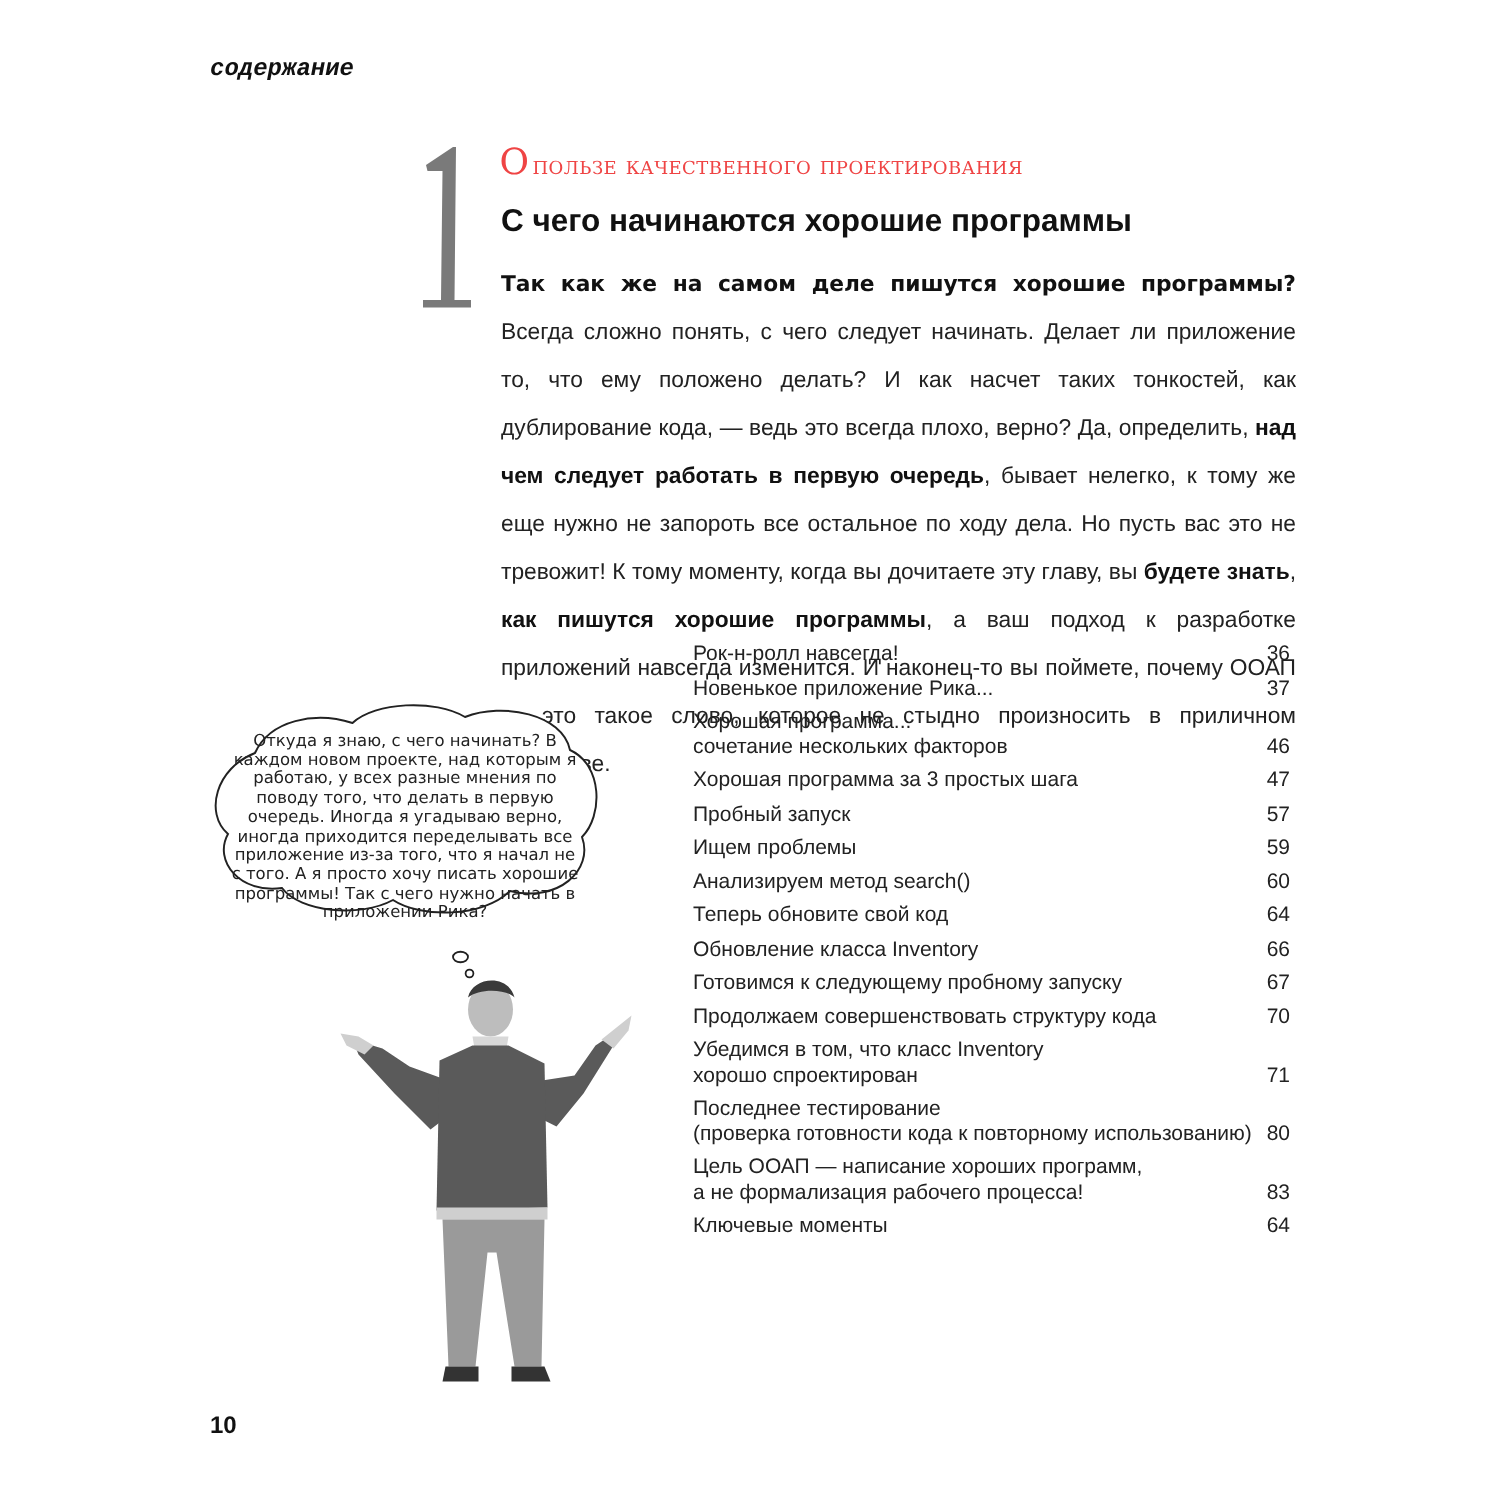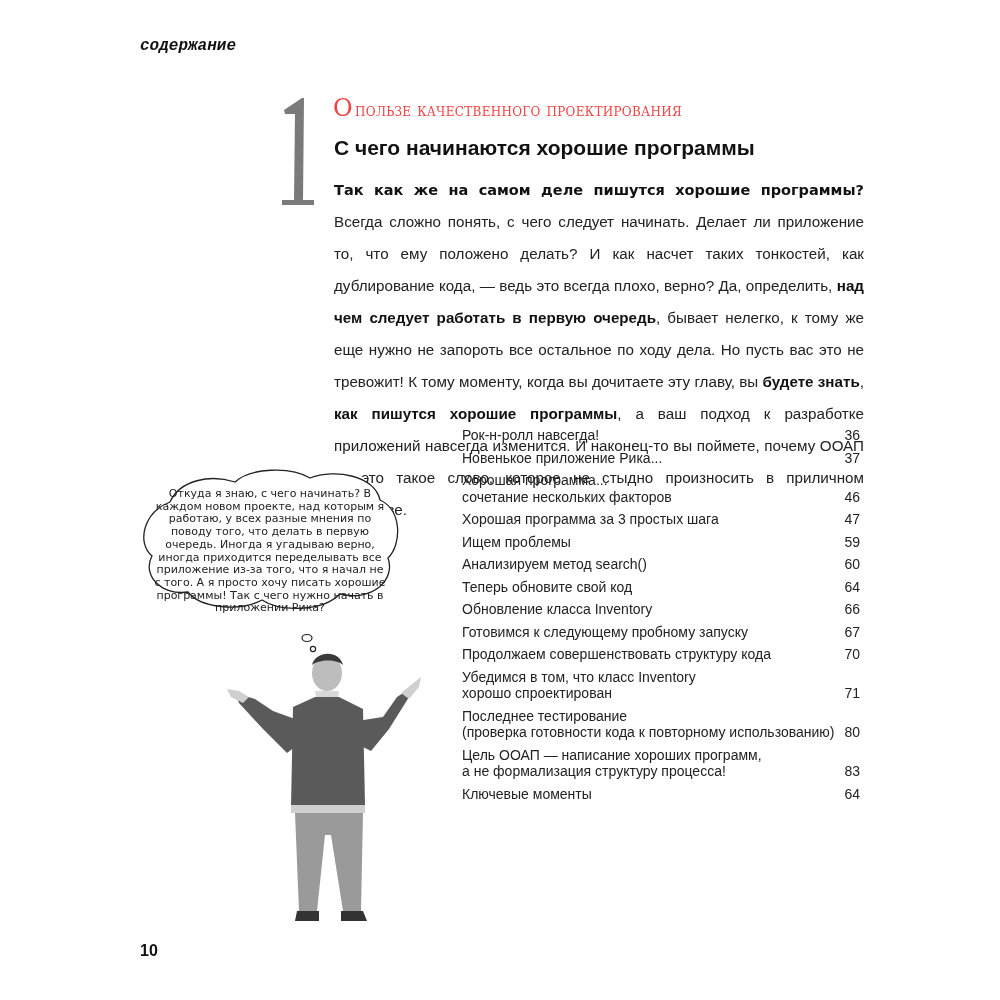--- a/index.html
+++ b/index.html
@@ -85,20 +85,24 @@
     <div class="toc-row">
       <span class="t">Хорошая программа...
 сочетание нескольких факторов</span>
       <span class="p">46</span>
     </div>
     <div class="toc-row">
       <span class="t">Хорошая программа за 3 простых шага</span>
       <span class="p">47</span>
     </div>
     <div class="toc-row">
+      <span class="t">Пробный запуск</span>
+      <span class="p">57</span>
+    </div>
+    <div class="toc-row">
       <span class="t">Ищем проблемы</span>
       <span class="p">59</span>
     </div>
     <div class="toc-row">
       <span class="t">Анализируем метод search()</span>
       <span class="p">60</span>
     </div>
     <div class="toc-row">
       <span class="t">Теперь обновите свой код</span>
       <span class="p">64</span>
@@ -120,21 +124,21 @@
 хорошо спроектирован</span>
       <span class="p">71</span>
     </div>
     <div class="toc-row">
       <span class="t">Последнее тестирование
 (проверка готовности кода к повторному использованию)</span>
       <span class="p">80</span>
     </div>
     <div class="toc-row">
       <span class="t">Цель ООАП — написание хороших программ,
-а не формализация структуру процесса!</span>
+а не формализация рабочего процесса!</span>
       <span class="p">83</span>
     </div>
     <div class="toc-row">
       <span class="t">Ключевые моменты</span>
       <span class="p">64</span>
     </div>
   </div>
 
 <div class="page-num">10</div>
 

